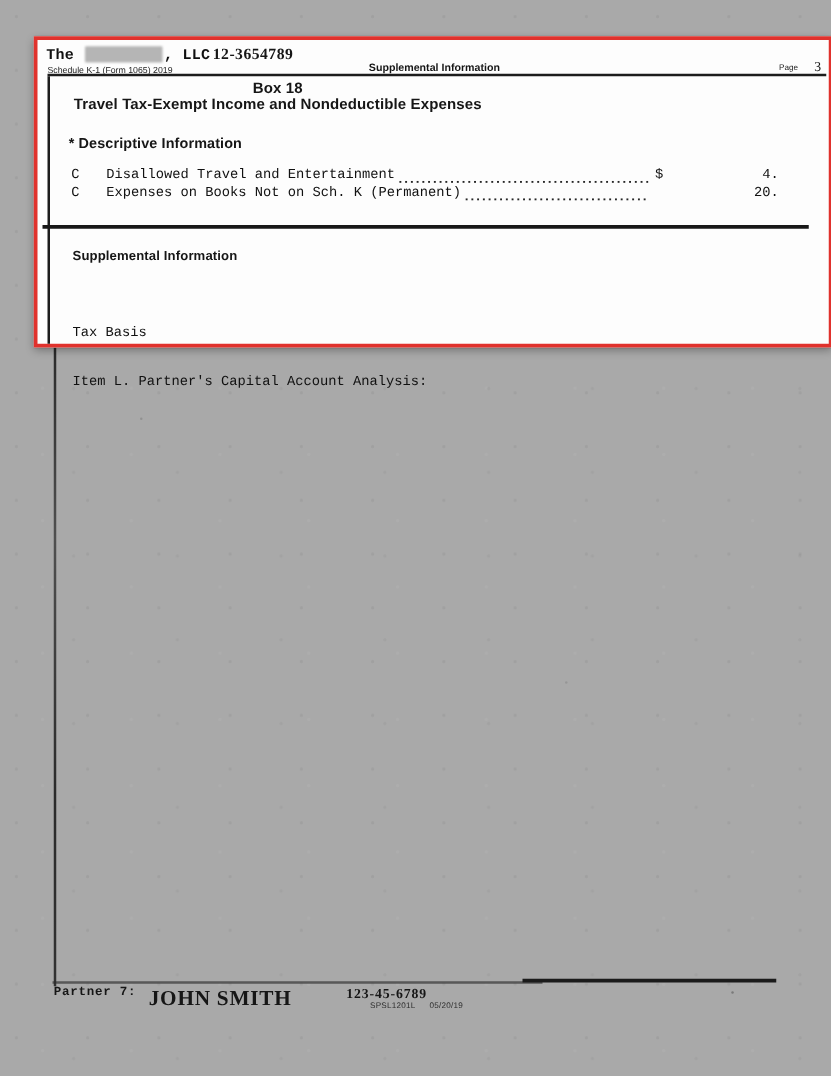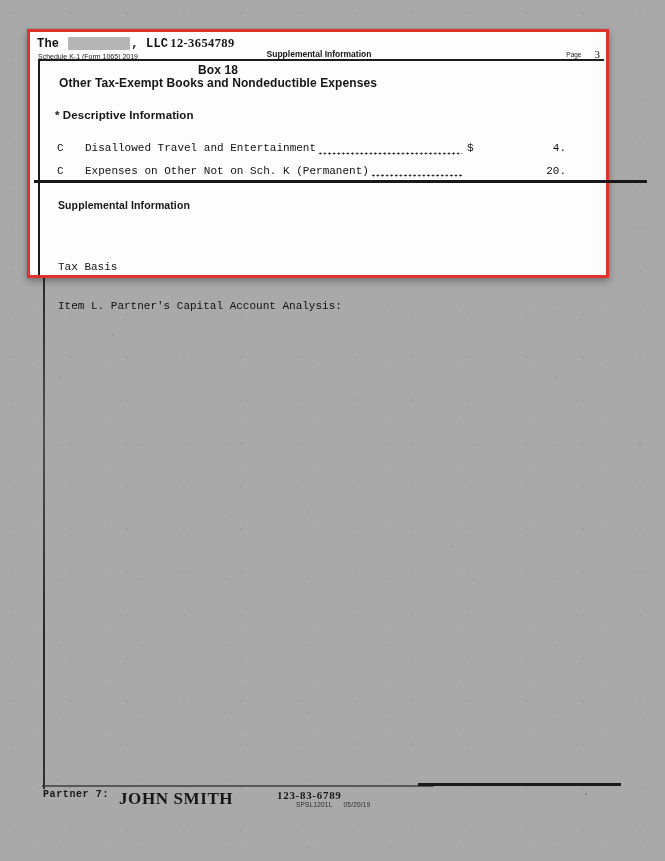--- a/index.html
+++ b/index.html
@@ -26,21 +26,21 @@
   .speck { position:absolute; width:2px; height:2px; border-radius:50%; background:rgba(0,0,0,.28); }
 
   
   .footer-partner-label { position:absolute; left:43px; top:789px; font-size:10px; font-weight:bold; letter-spacing:.6px; }
   .footer-partner-name  { position:absolute; left:119px; top:789px; font-size:17px; font-weight:bold; letter-spacing:.6px; }
   .footer-partner-tin   { position:absolute; left:277px; top:789px; font-size:11px; font-weight:bold; letter-spacing:.7px; }
   .footer-small { position:absolute; left:296px; top:801px; font-size:6.5px; color:#2d2d2d; letter-spacing:.2px; }
   .footer-small span { margin-right:11px; }
 
   
-  .highlight-box { position:absolute; left:27px; top:29px; width:582px; height:249px;
+  .highlight-box { position:absolute; left:27px; top:29px; width:639px; height:249px;
     background:#fdfdfd; border:3px solid #e0322d;
     box-shadow:0 3px 7px rgba(0,0,0,.33), 0 0 1px rgba(0,0,0,.2); }
 
   .company-line { position:absolute; left:7px; top:4px; display:flex; align-items:center; }
   .company-prefix, .company-suffix { font-size:12px; font-weight:bold; letter-spacing:.2px; color:#101010; }
   .redaction { display:inline-block; width:62px; height:13px; margin:0 1px 0 9px;
     background:#b5b5b5; filter:blur(.7px); border-radius:1px; }
   .company-ein { font-size:12.5px; font-weight:bold; margin-left:2px; letter-spacing:.4px; }
 
   .form-header { position:absolute; left:8px; right:2px; top:16px; height:13px;
@@ -54,21 +54,21 @@
 
   .content { position:absolute; left:8px; top:29px; right:0; bottom:0; border-left:2px solid #1c1c1c; }
   .box18-head { position:absolute; left:19px; top:3px; font-size:12px; font-weight:bold;
     line-height:12.5px; letter-spacing:.1px; white-space:nowrap;text-align:center; }
   .descriptive-heading { position:absolute; left:15px; top:48px; font-size:11.5px; font-weight:bold; letter-spacing:.1px; }
 
   .amount-rows { position:absolute; left:0; right:0; top:72px; }
   .amount-row { display:flex; align-items:baseline; font-size:11px; line-height:14.5px;
     padding-left:17px; padding-right:40px; white-space:nowrap; color:#111; }
   .row-code { width:28px; flex:0 0 auto; }
-  .row-desc { flex:0 0 auto;margin-top:8px; }
+  .row-desc { flex:0 0 auto; }
   .leader { flex:1 1 auto; height:9px; margin:0 5px 0 2px; align-self:flex-end;
     background-image:radial-gradient(circle, #262626 0.9px, transparent 1.15px);
     background-size:4.6px 3px; background-repeat:repeat-x; background-position:0 5px; }
   .row-currency { width:38px; flex:0 0 auto; }
   .row-amount { width:61px; flex:0 0 auto; text-align:right; }
 
   .divider { position:absolute; left:-6px; top:119px; width:613px; height:3px; background:#181818; }
   .supp-heading { position:absolute; left:18px; top:138px; font-size:10.5px; font-weight:bold; letter-spacing:.1px; }
   .supp-lines { position:absolute; left:18px; top:174px; font-size:11px; line-height:13px; color:#111; white-space:pre; }
 </style>
@@ -81,21 +81,21 @@
   <div class="bottom-line">
     <div class="seg-left"></div>
     <div class="seg-right"></div>
   </div>
   <div class="speck" style="left:585px; top:793px;"></div>
   <div class="speck" style="left:112px; top:334px; opacity:.5;"></div>
   <div class="speck" style="left:452px; top:545px; opacity:.4;"></div>
 
   <div class="footer-partner-label mono">Partner 7:</div>
   <div class="footer-partner-name serif">JOHN SMITH</div>
-  <div class="footer-partner-tin serif">123-83-6789</div>
+  <div class="footer-partner-tin serif">123-45-6789</div>
   <div class="footer-small">
     <span>SPSL1201L</span><span>05/20/19</span>
   </div>
 
   <div class="highlight-box">
 
     <div class="company-line">
       <span class="company-prefix mono">The</span>
       <span class="redaction"></span>
       <span class="company-suffix mono">, LLC</span>
@@ -108,36 +108,36 @@
       <div class="col page-col">
         <span class="page-label">Page</span>
         <span class="page-number serif">3</span>
       </div>
     </div>
 
     <div class="content">
 
       <div class="box18-head">
         <div>Box 18</div>
-        <div>Other Tax-Exempt Books and Nondeductible Expenses</div>
+        <div>Travel Tax-Exempt Income and Nondeductible Expenses</div>
       </div>
 
       <div class="descriptive-heading">* Descriptive Information</div>
 
       <div class="amount-rows">
         <div class="amount-row mono">
           <span class="row-code">C</span>
           <span class="row-desc">Disallowed Travel and Entertainment</span>
           <span class="leader"></span>
           <span class="row-currency">$</span>
           <span class="row-amount">4.</span>
         </div>
         <div class="amount-row mono">
           <span class="row-code">C</span>
-          <span class="row-desc">Expenses on Other Not on Sch. K (Permanent)</span>
+          <span class="row-desc">Expenses on Books Not on Sch. K (Permanent)</span>
           <span class="leader"></span>
           <span class="row-currency"></span>
           <span class="row-amount">20.</span>
         </div>
       </div>
 
       <div class="divider"></div>
 
       <div class="supp-heading">Supplemental Information</div>
 

